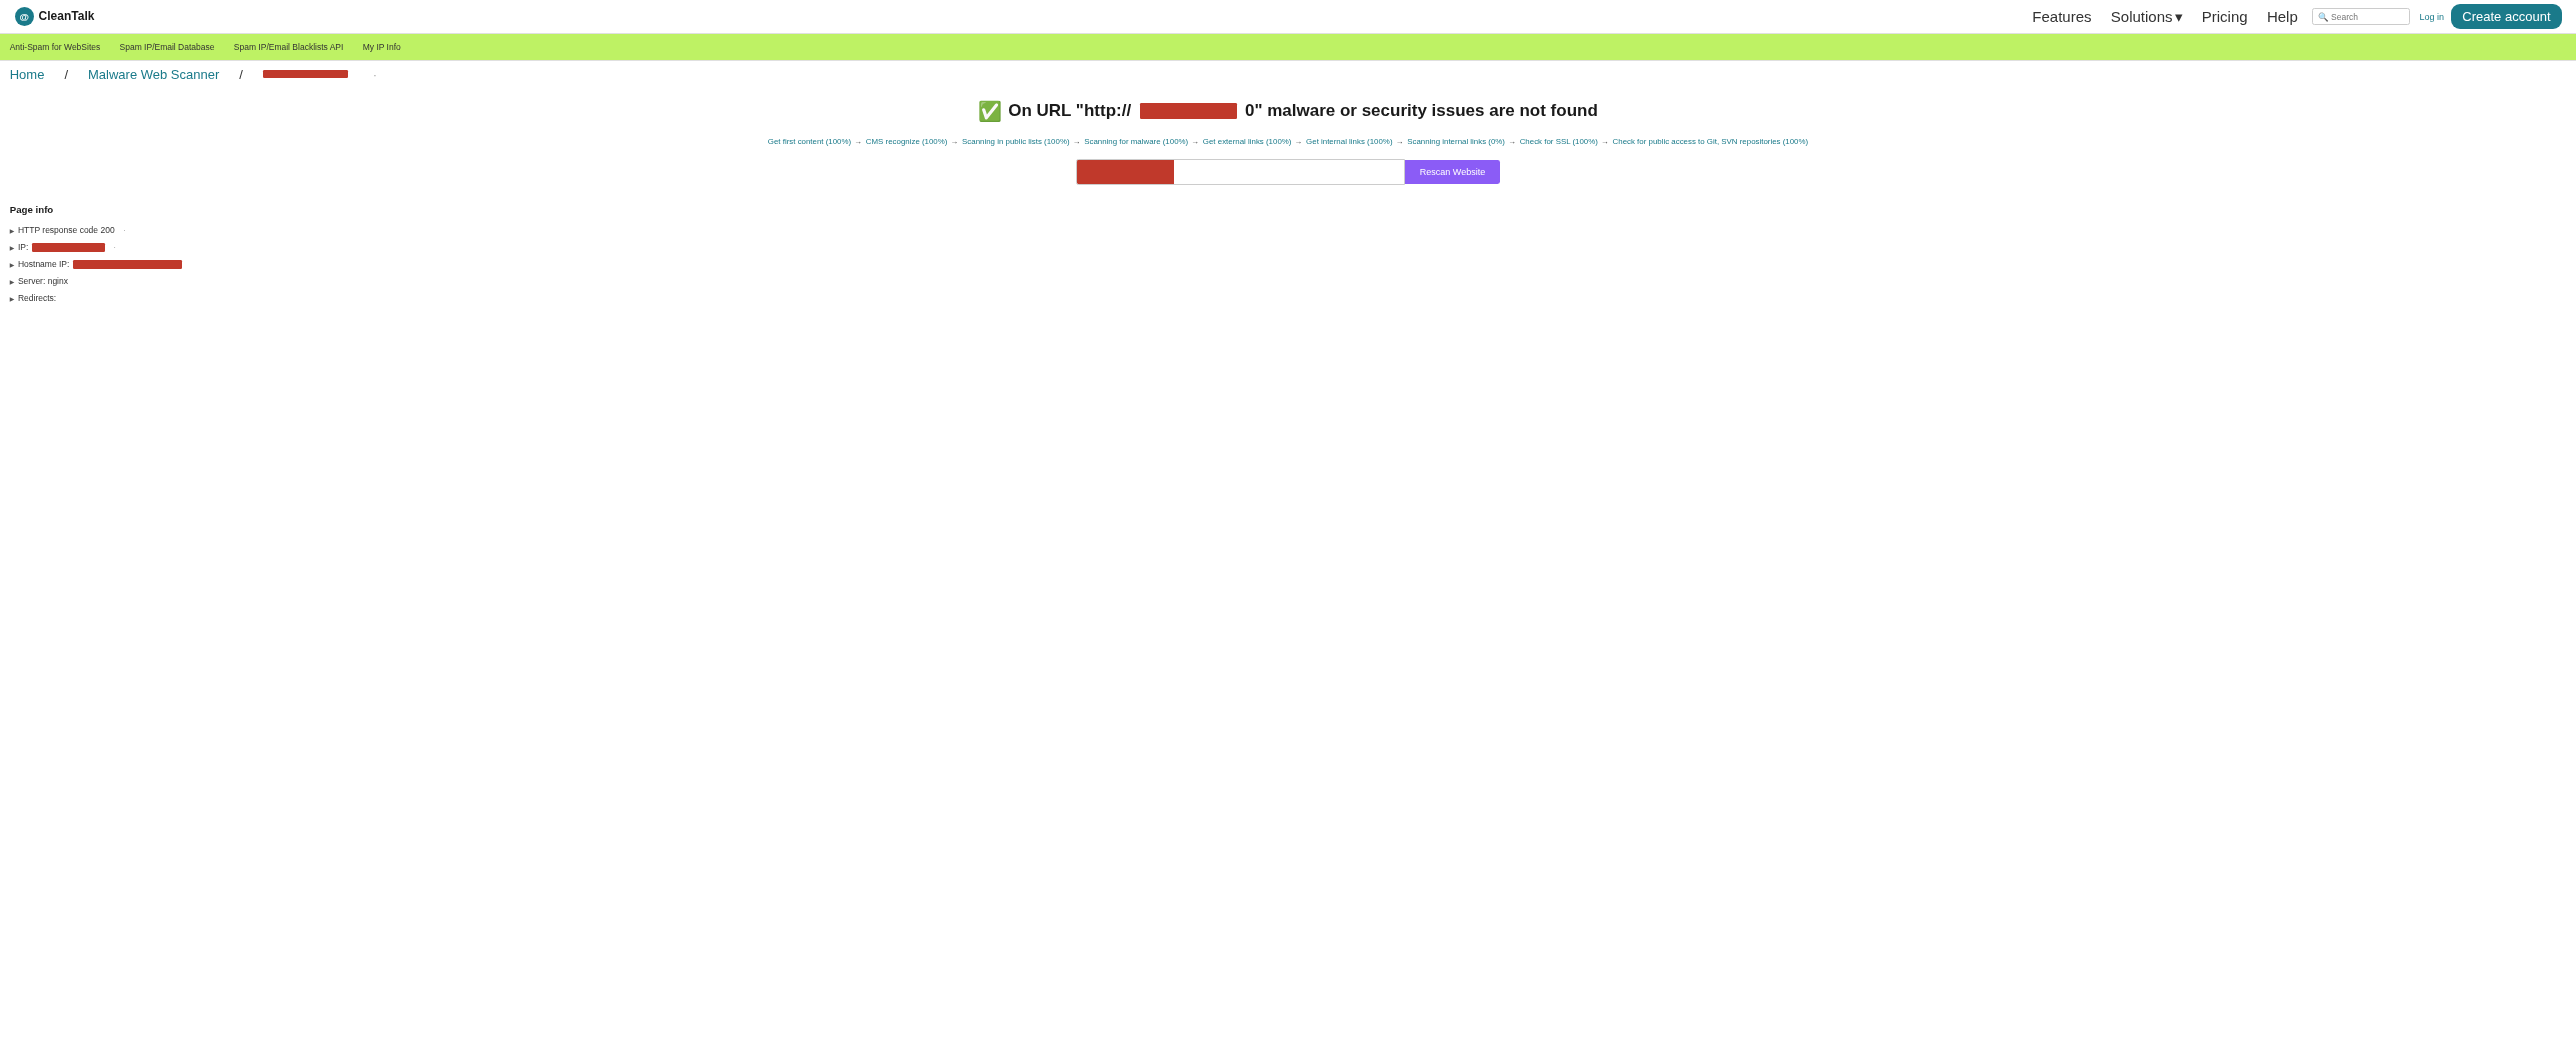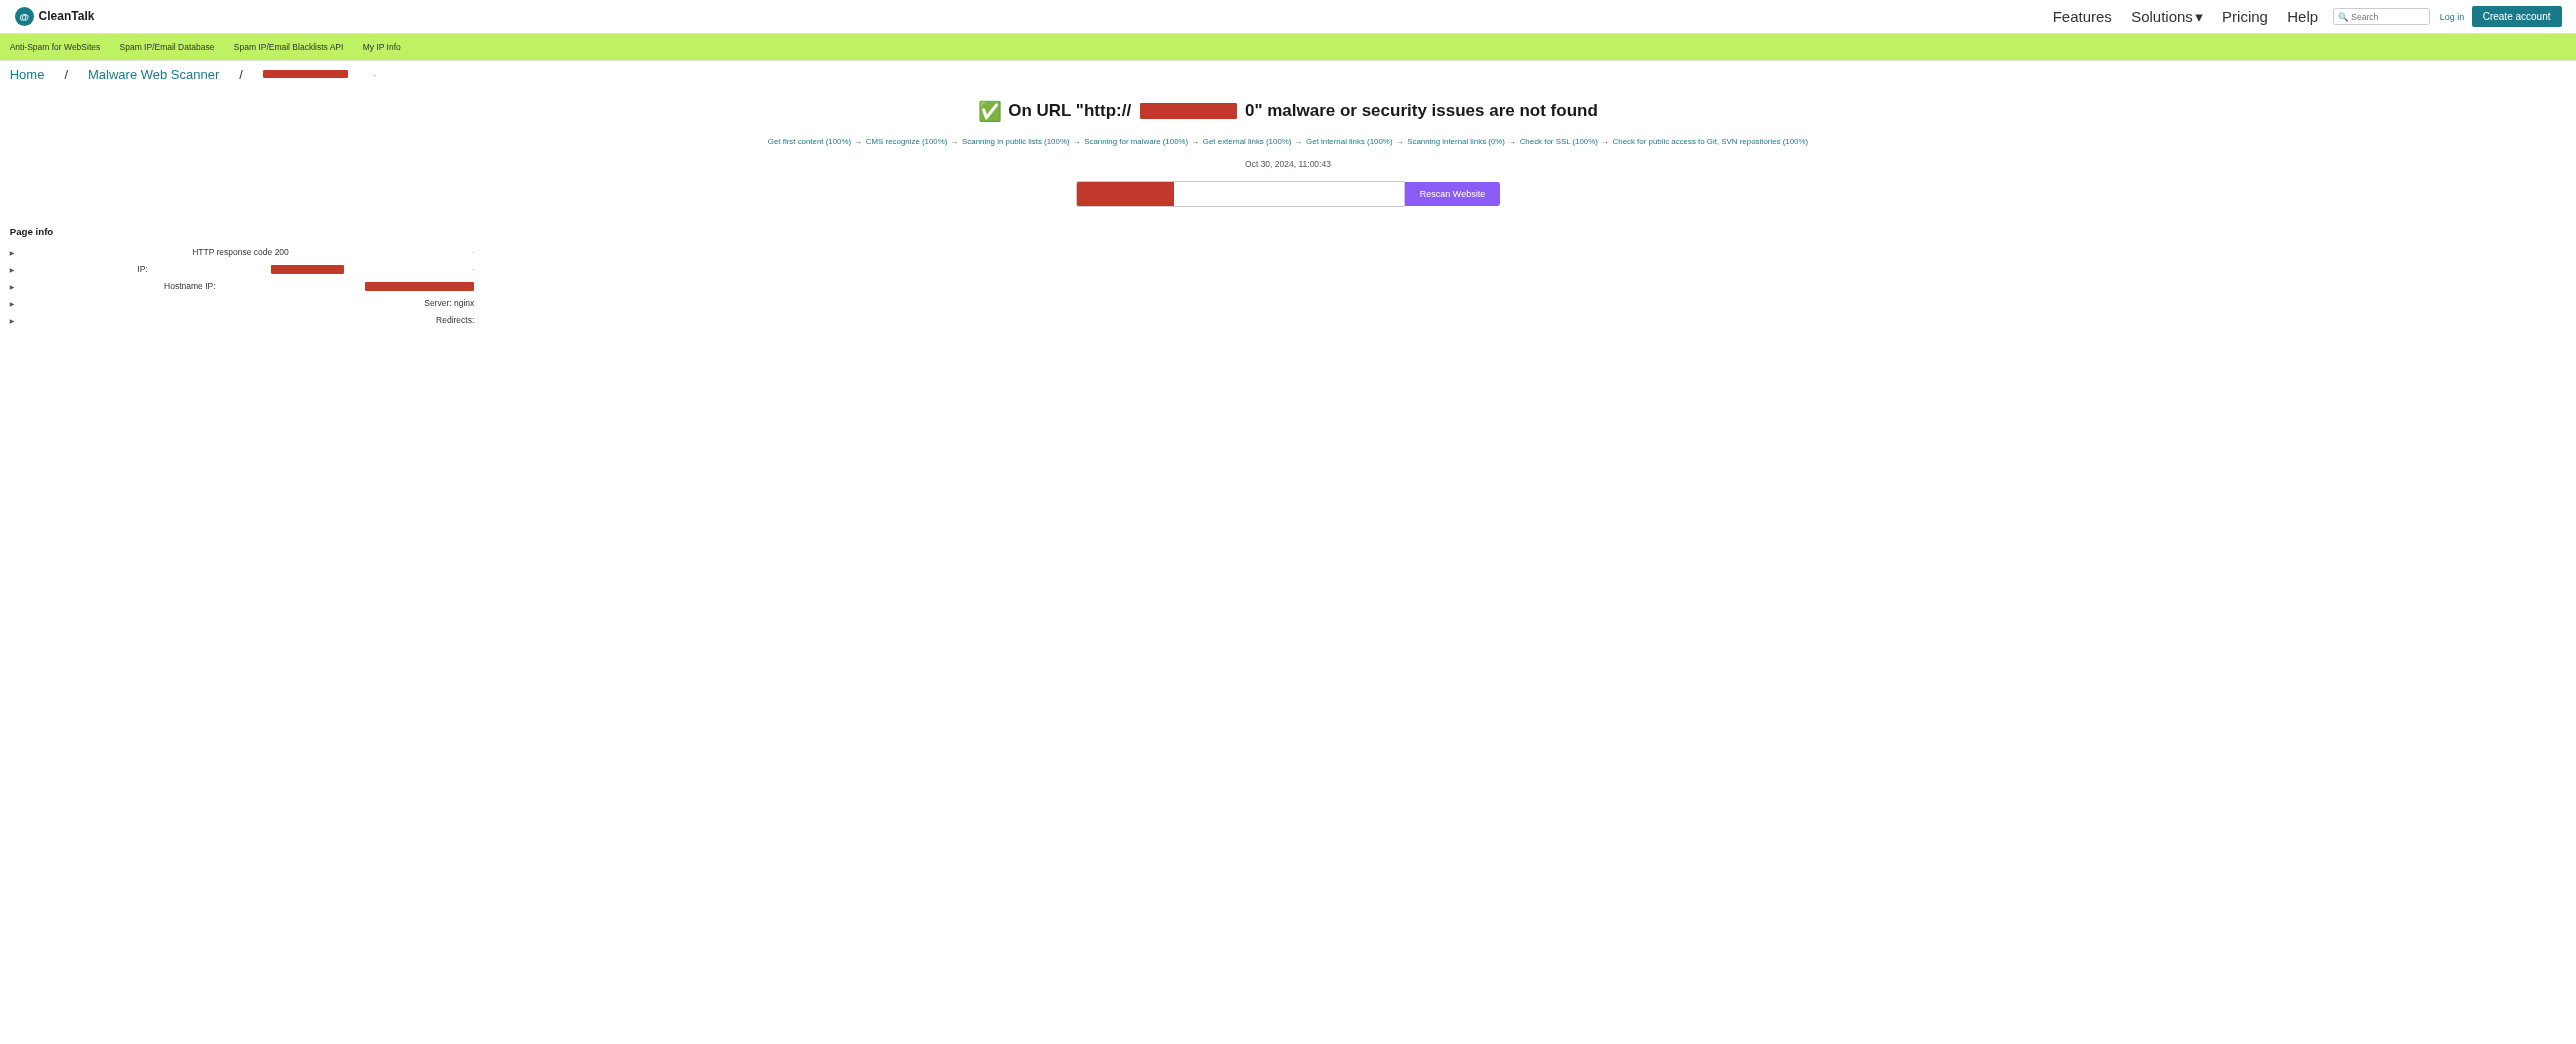--- a/index.html
+++ b/index.html
@@ -69,22 +69,22 @@
       text-decoration: none;
       color: #1a7a8a;
       font-size: 9px;
       margin-right: 7.3px;
     }
     .create-account-btn {
       background: #1a7a8a;
       color: white;
       border: none;
       padding: 4.8px 11px;
-      border-radius: 2px;
-      font-size: 10px;
+      border-radius: 9px;
+      font-size: 13px;
       cursor: pointer;
     }
 
     
     .secondary-nav {
       display: flex;
       align-items: center;
       padding: 0 9.7px;
       height: 26.6px;
       border-bottom: 0.6px solid #e0e0e0;
@@ -228,21 +228,20 @@
     }
     .info-list {
       list-style: none;
       font-size: 8.5px;
       line-height: 2;
     }
     .info-list li {
       display: flex;
       align-items: center;
       gap: 3.6px;
-      justify-content: space-between;
     }
     .info-list li::before {
       content: "▶";
       font-size: 6px;
       color: #555;
     }
     .info-redacted {
       display: inline-block;
       background: #c0392b;
       color: #c0392b;
@@ -345,21 +344,20 @@
     <span class="arrow">→</span>
     <a href="#">Get internal links (100%)</a>
     <span class="arrow">→</span>
     <a href="#">Scanning internal links (0%)</a>
     <span class="arrow">→</span>
     <a href="#">Check for SSL (100%)</a>
     <span class="arrow">→</span>
     <a href="#">Check for public access to Git, SVN repositories (100%)</a>
   </div>
 
-  <div class="scan-timestamp">Oct 30, 2024, 11:00:43</div>
 
   <div class="rescan-form">
     <div class="rescan-input-wrap">
       <div class="url-redacted-input"></div>
       <input type="text" class="url-input-rest" value="" style="">
     </div>
     <button class="rescan-btn">Rescan Website</button>
   </div>
 
 

